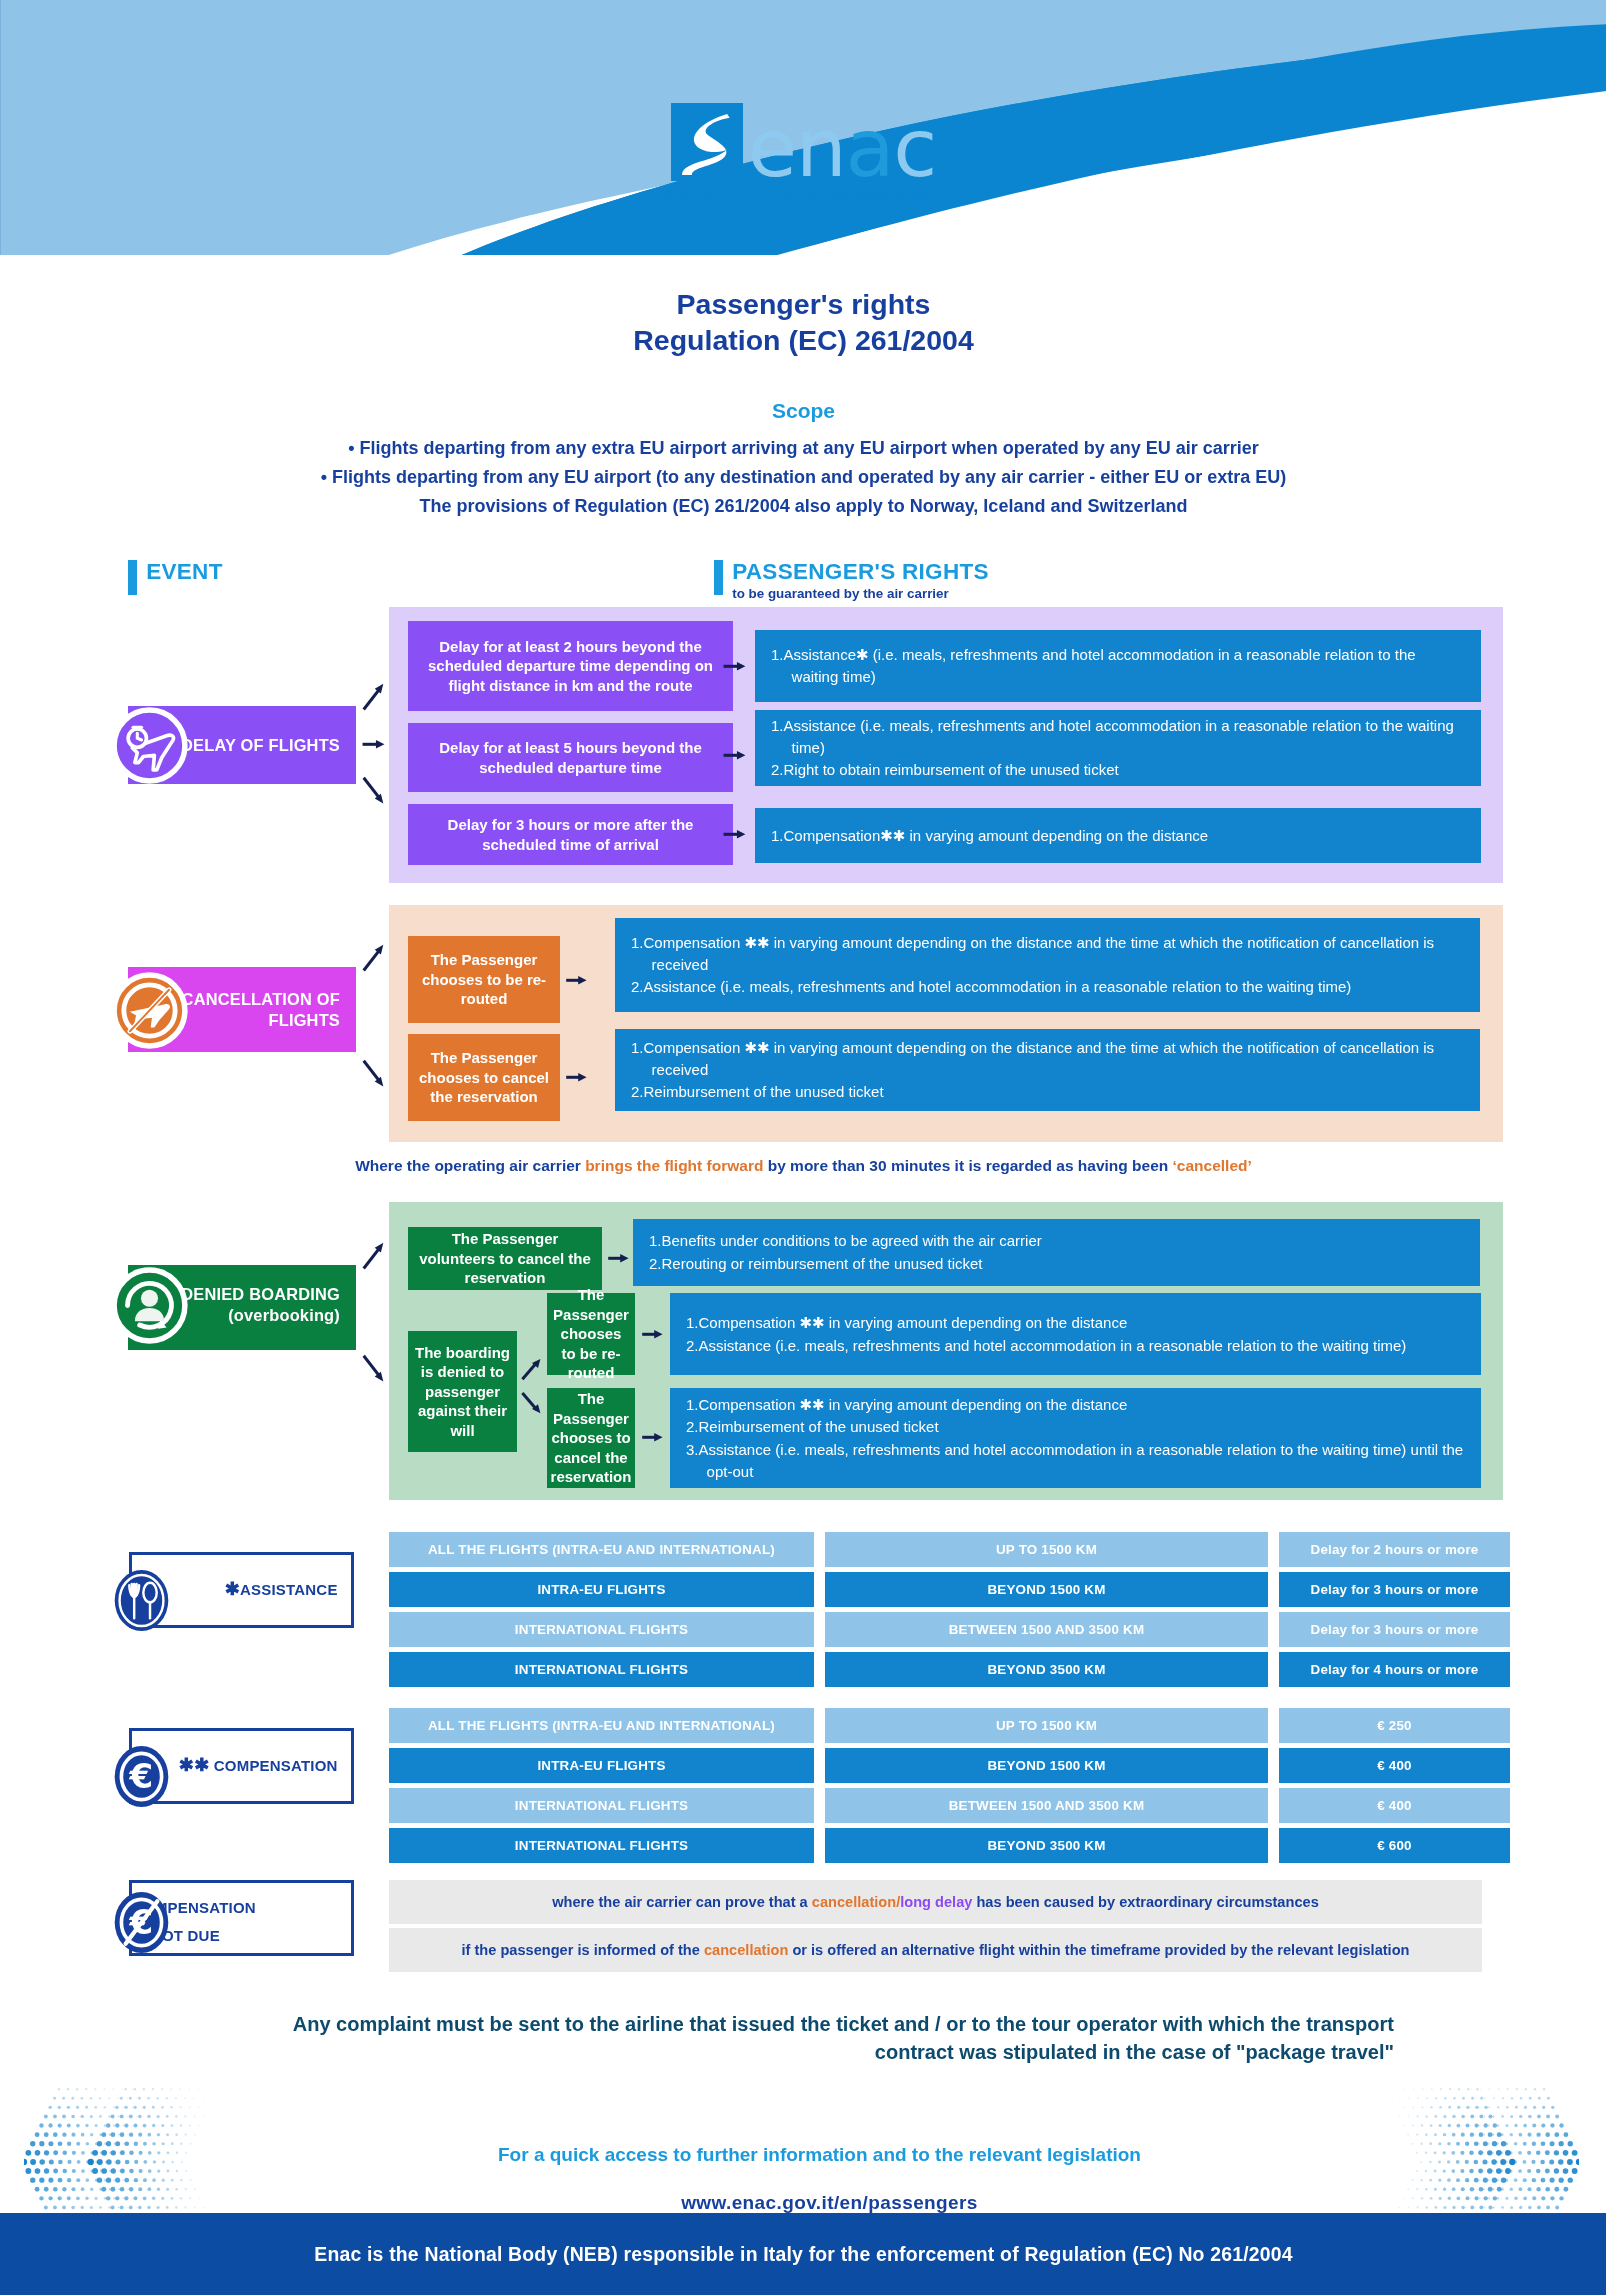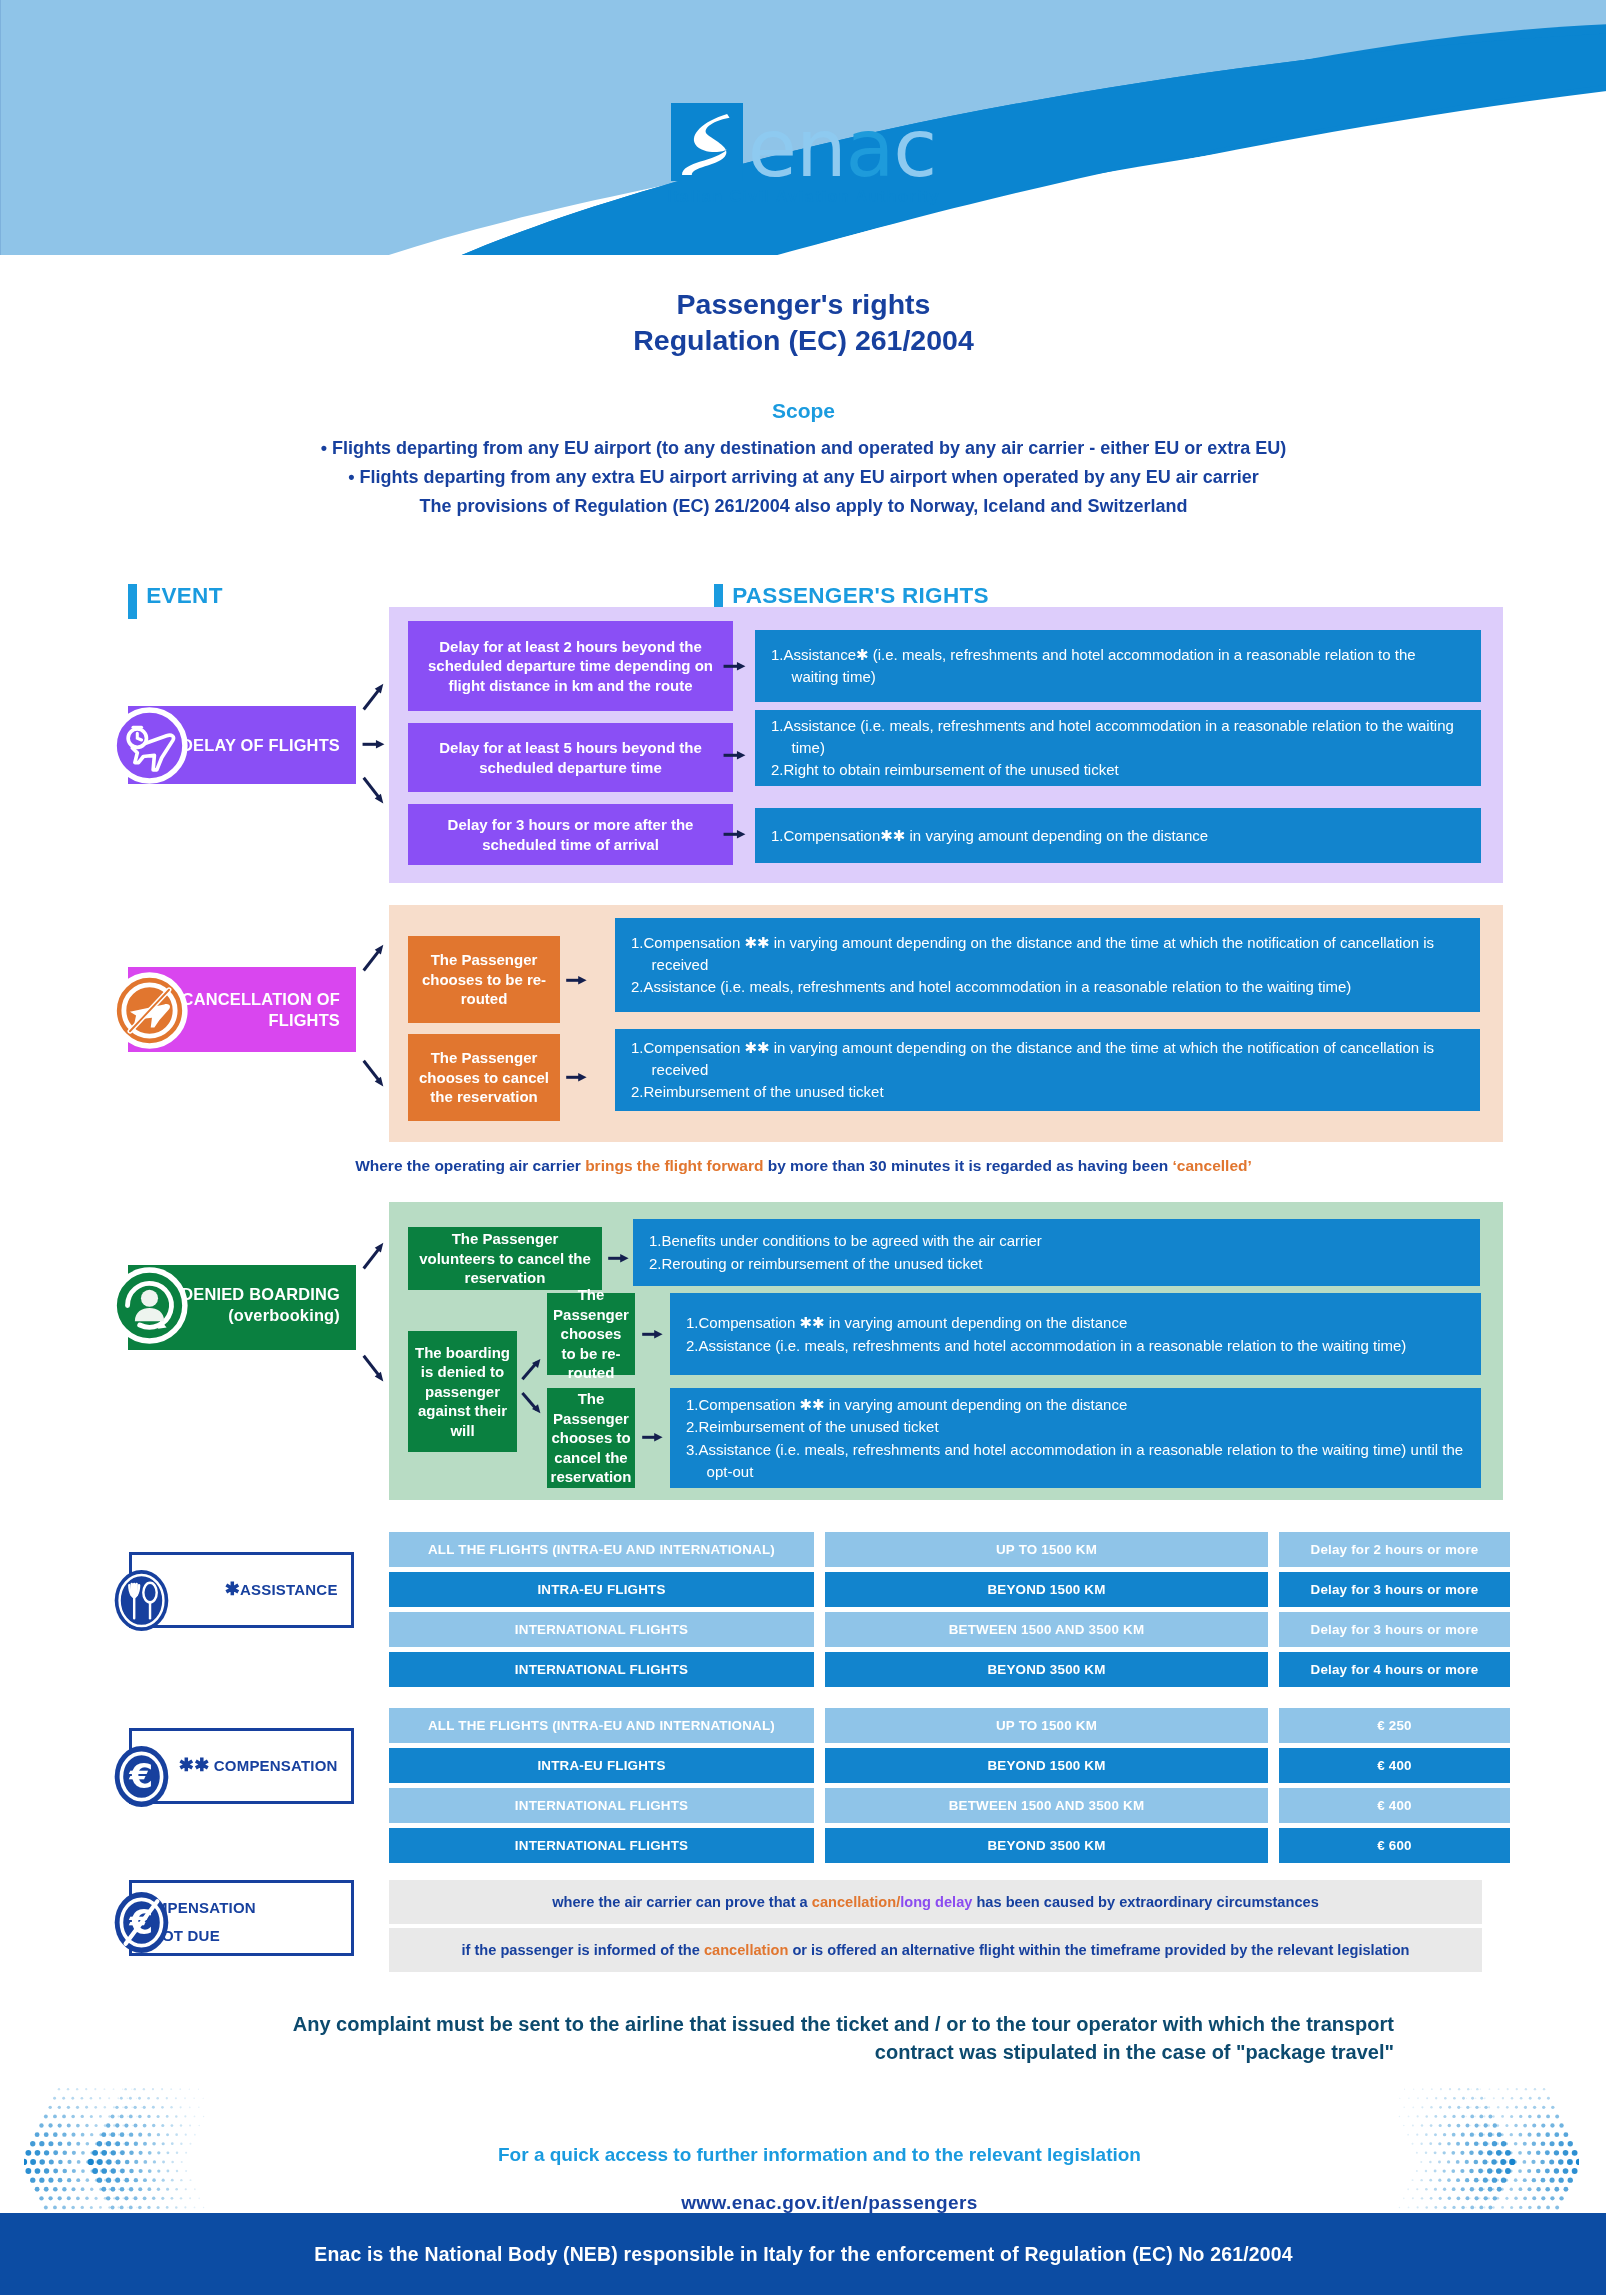--- a/index.html
+++ b/index.html
@@ -25,21 +25,21 @@
   .logo-word .c-a{color:#1e9bdb;}
   .logo-sub{margin-top:6px;font-size:16.4px;font-weight:bold;color:#0b85d0;letter-spacing:1.3px;text-align:center;}
 
   
   .title{margin-top:43px;text-align:center;color:#17409e;font-weight:bold;font-size:28.5px;line-height:1.28;}
   .scope-title{margin-top:29px;text-align:center;color:#1a9bdf;font-weight:bold;font-size:21px;}
   .scope-lines{margin-top:11px;text-align:center;color:#17409e;font-weight:bold;font-size:18px;line-height:1.62;}
 
   
   .colheads{position:relative;margin-top:38px;height:58px;}
-  .ch{position:absolute;display:flex;align-items:flex-start;gap:9.7px;margin-top:24px;}
+  .ch{position:absolute;display:flex;align-items:flex-start;gap:9.7px;}
   .ch .bar{width:8.5px;height:35px;background:#1a9bdf;flex:0 0 auto;}
   .ch .t1{color:#1a9bdf;font-weight:bold;font-size:22.5px;line-height:1.05;letter-spacing:0.3px;}
   .ch .t2{color:#17409e;font-weight:bold;font-size:13.4px;margin-top:2.4px;}
   .ch-event{left:128px;}
   .ch-rights{left:714px;}
 
   
   .section{position:relative;}
   .band{position:absolute;}
   .evt-label{position:absolute;display:flex;align-items:center;color:#fff;font-weight:bold;font-size:16.4px;line-height:1.28;text-align:right;justify-content:flex-end;padding-right:16px;box-sizing:border-box;letter-spacing:0.2px;}
@@ -118,22 +118,22 @@
   </div>
 
   <div class="title" style="position:absolute;top:243px;left:0;width:1607px;">
     <div>Passenger's rights</div>
     <div>Regulation (EC) 261/2004</div>
   </div>
 
   <div style="position:absolute;top:370px;left:0;width:1607px;">
     <div class="scope-title">Scope</div>
     <div class="scope-lines">
+      <div>• Flights departing from any extra EU airport arriving at any EU airport when operated by any EU air carrier</div>
       <div>• Flights departing from any EU airport (to any destination and operated by any air carrier - either EU or extra EU)</div>
-      <div>• Flights departing from any extra EU airport arriving at any EU airport when operated by any EU air carrier</div>
       <div>The provisions of Regulation (EC) 261/2004 also apply to Norway, Iceland and Switzerland</div>
     </div>
   </div>
 
   <div class="colheads" style="position:absolute;top:522px;left:0;width:1607px;">
     <div class="ch ch-event">
       <div class="bar"></div>
       <div>
         <div class="t1">EVENT</div>
       </div>

